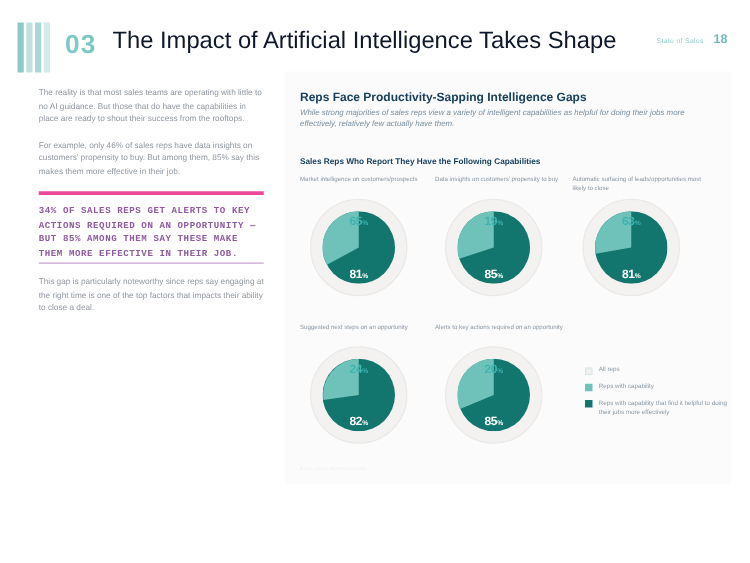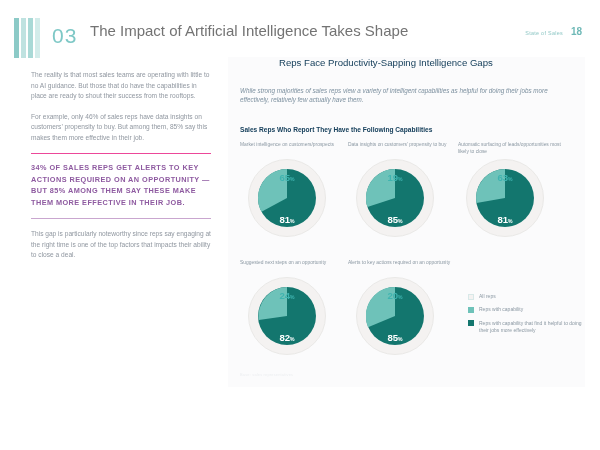--- a/index.html
+++ b/index.html
@@ -33,30 +33,30 @@
     background: #9fd4d2;
   }
   .header-bars i.b1 { background: #8ccac7; }
   .header-bars i.b2 { background: #bfe2e0; }
   .header-bars i.b3 { background: #a9d9d6; }
   .header-bars i.b4 { background: #d3ecea; }
   .section-num {
     position: absolute;
     left: 52px; top: 6px;
     font-size: 21px;
-    font-weight: normal;
+    font-weight: bold;
     letter-spacing: 1px;
     color: #7ec8c6;
   }
   .section-title {
     position: absolute;
     left: 90px; top: 4px;
-    font-size: 15px;
+    font-size: 19px;
     font-weight: normal;
-    color: #737373;
+    color: #0f172a;
     white-space: nowrap;
   }
   .brand {
     position: absolute;
     right: 37px; top: 12px;
     font-size: 5.4px;
     color: #8fc7c5;
     letter-spacing: .3px;
     white-space: nowrap;
   }
@@ -75,49 +75,49 @@
     left: 31px; top: 70px;
     width: 180px;
   }
   .body-p {
     font-size: 6.6px;
     line-height: 10.5px;
     color: #9097a0;
     margin-bottom: 10px;
   }
   .callout {
-    border-top: 1px solid #ec4899;
+    border-top: 3px solid #ec4899;
     border-bottom: 1px solid #c9a6cf;
-    padding: 8px 0 10px 0;
+    padding: 8px 0 0 0;
     margin: 6px 0 10px 0;
+    font-family: Liberation Mono, monospace;
   }
   .callout-text {
     font-size: 7.3px;
     font-weight: bold;
     line-height: 11.6px;
     letter-spacing: .45px;
     color: #8e5aa0;
     text-transform: uppercase;
   }
 
   
   .right-panel {
     position: absolute;
     left: 228px; top: 57px;
     width: 357px; height: 330px;
     background: #fbfbfc;
   }
   .panel-title {
     position: absolute;
-    left: 12px; top: 0;
+    left: 12px; top: 16px;
     font-size: 9.6px;
-    font-weight: normal;
+    font-weight: bold;
     color: #17405c;
     white-space: nowrap;
-    margin-left: 39px;
   }
   .panel-sub {
     position: absolute;
     left: 12px; top: 29px;
     width: 322px;
     font-size: 6.3px;
     font-style: italic;
     line-height: 9.4px;
     color: #7b8f9e;
   }

